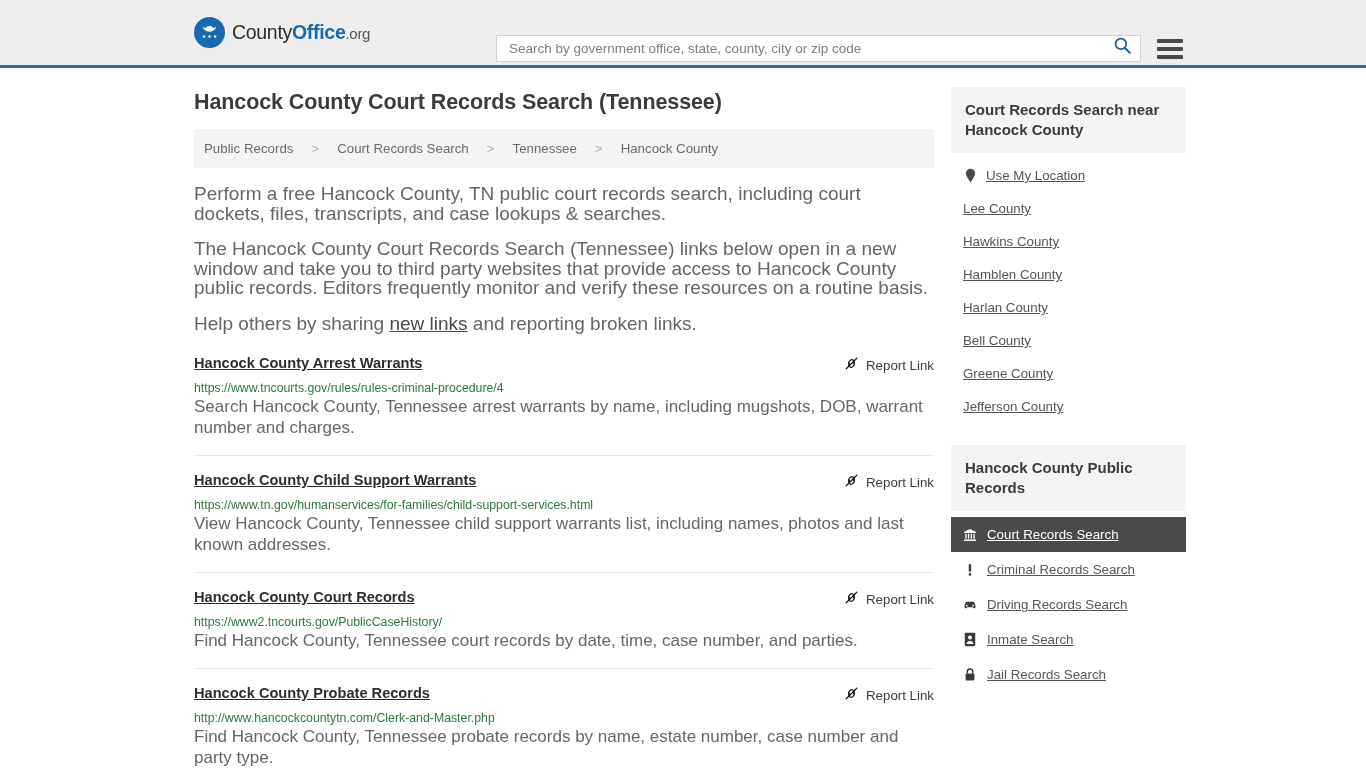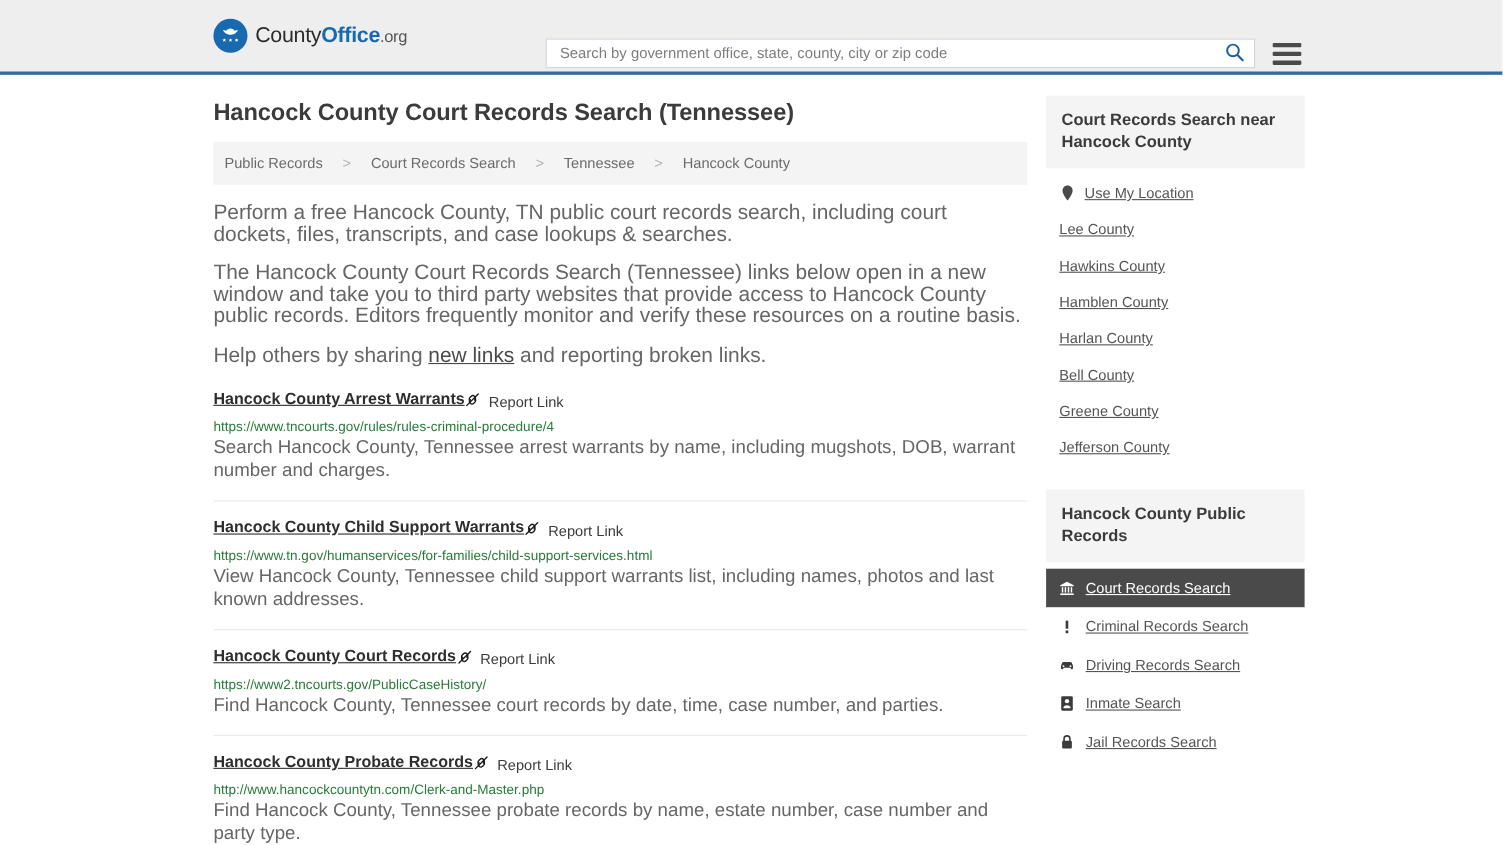--- a/index.html
+++ b/index.html
@@ -63,21 +63,21 @@
     top: 18px;
     display: flex;
     align-items: center;
   }
   .search-box {
     width: 645px;
     height: 27px;
     background: #ffffff;
     border: 1px solid #cfd4d9;
     display: flex;
-    align-items: center;
+    align-items: flex-start;
     padding: 0 8px 0 10px;
   }
   .search-input {
     border: 0;
     outline: 0;
     flex: 1;
     height: 25px;
     font-family: "Liberation Sans", sans-serif;
     font-size: 13.5px;
     color: #333;
@@ -151,20 +151,21 @@
 
   .results { margin-top: 22px; }
   .result {
     padding: 0 0 17px 0;
     border-bottom: 1px solid #e8e8e8;
     margin-bottom: 16px;
   }
   .result:last-child { border-bottom: 0; }
   .result-head {
     display: flex;
+    justify-content: space-between;
     align-items: flex-start;
   }
   .result-title {
     font-size: 14.6px;
     font-weight: bold;
     color: #2e2e2e;
     text-decoration: underline;
     cursor: pointer;
   }
   .report-link {

